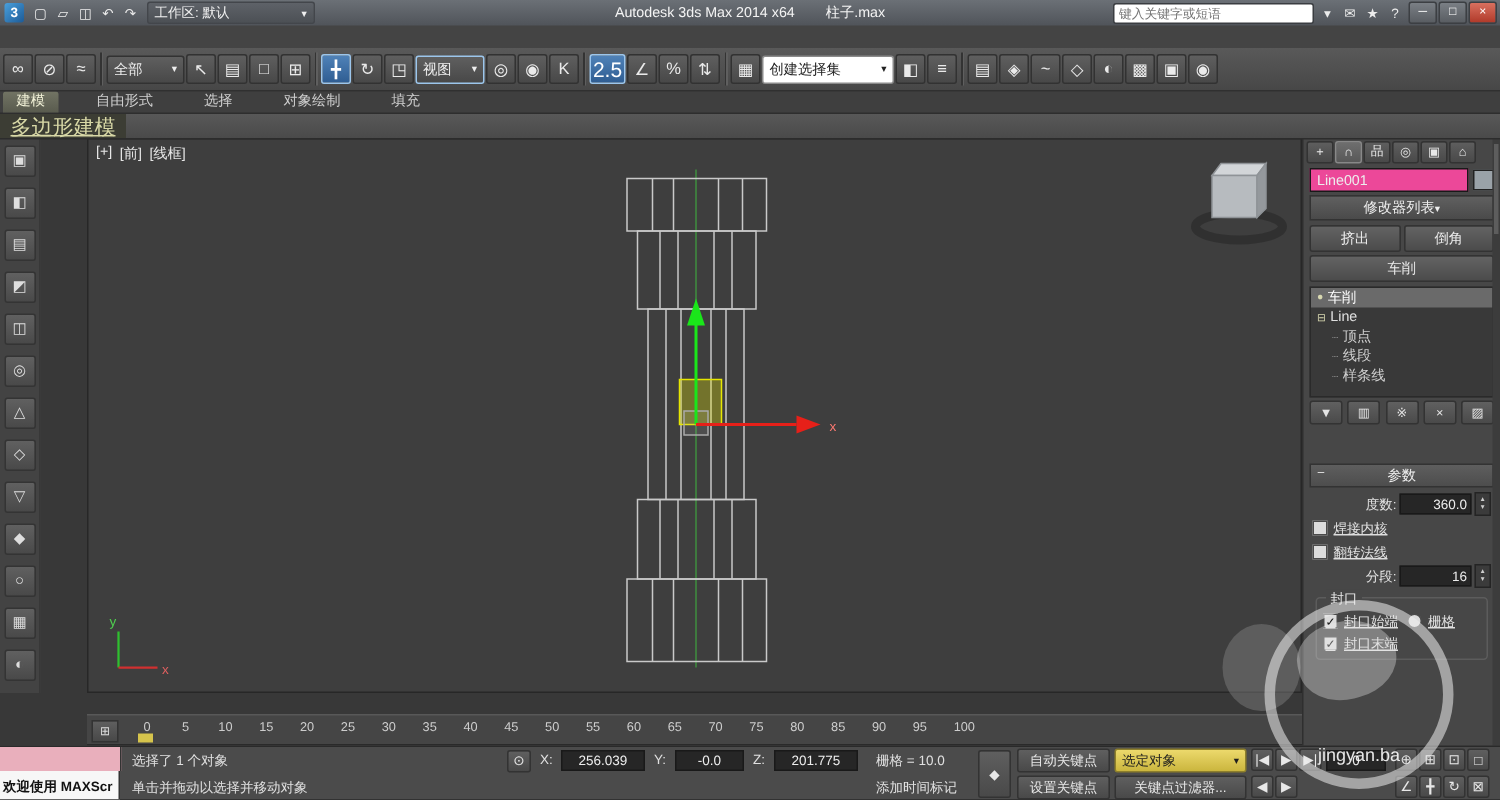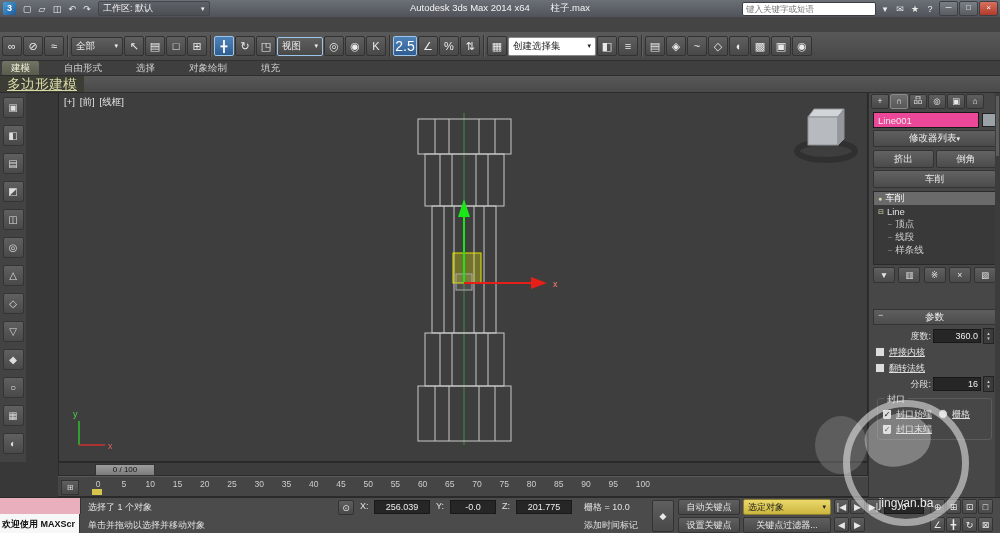--- a/index.html
+++ b/index.html
@@ -440,23 +440,20 @@
             </div>
           </div>
         </div>
       </div>
     </div>
     <div class="panel-scroll">
         <i></i>
       </div>
   </div>
 
-  <div class="timeline">
-    <div class="tl-handle">0 / 100</div>
-  </div>
   <div class="ruler">
     <div class="ruler-mini">⊞</div>
     <div class="ruler-marker"></div>
     <div class="ruler-ticks">
         <span class="tick">0</span>
         <span class="tick">5</span>
         <span class="tick">10</span>
         <span class="tick">15</span>
         <span class="tick">20</span>
         <span class="tick">25</span>

